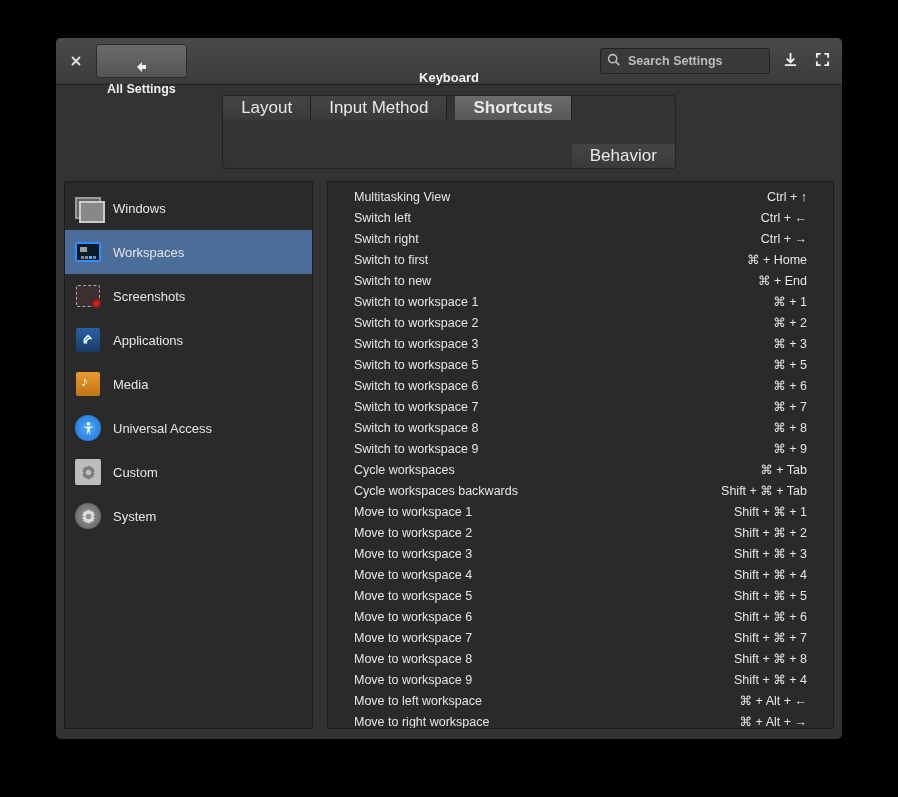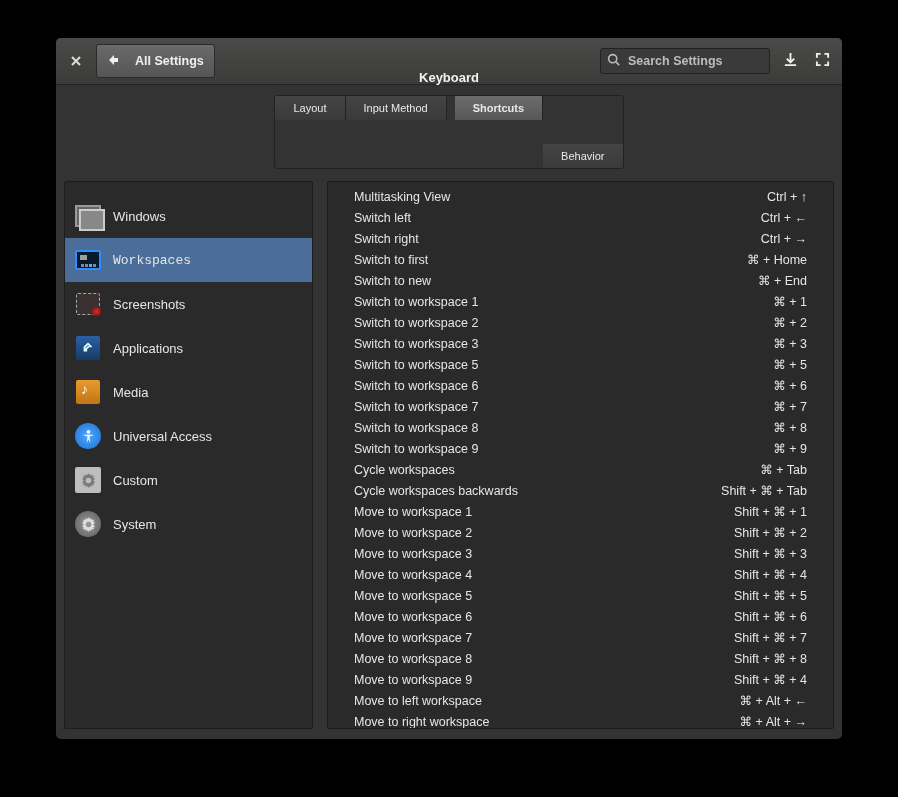--- a/index.html
+++ b/index.html
@@ -17,45 +17,45 @@
   }
   *{box-sizing:border-box;}
   html,body{margin:0;padding:0;background:var(--page-bg);font-family:"Segoe UI",Arial,sans-serif;font-size:13px;color:var(--text);}
   .stage{width:898px;height:797px;background:var(--page-bg);display:flex;align-items:flex-start;justify-content:center;padding-top:37px;}
   .window{width:788px;height:703px;background:var(--window-bg);border:1px solid #000;border-radius:6px;overflow:hidden;display:flex;flex-direction:column;box-shadow:0 0 0 1px rgba(0,0,0,.6);}
 
   
   .titlebar{display:flex;align-items:center;gap:8px;padding:6px 8px;background:linear-gradient(#4a4a49,#3b3b3a);border-bottom:1px solid #222;}
   .tb-btn{width:24px;height:24px;display:flex;align-items:center;justify-content:center;border-radius:3px;}
   .close-x svg{width:10px;height:10px;stroke:#ddd;stroke-width:2;}
-  .back-btn{display:flex;align-items:center;gap:16px;height:26px;background:linear-gradient(#6a6a6a,#555);border:1px solid #2a2a2a;border-radius:3px;padding:16px 10px;color:#f0f0f0;font-weight:600;font-size:12.5px;}
+  .back-btn{display:flex;align-items:center;gap:6px;height:26px;background:linear-gradient(#6a6a6a,#555);border:1px solid #2a2a2a;border-radius:3px;padding:16px 10px;color:#f0f0f0;font-weight:600;font-size:12.5px;flex-direction:column;}
   .back-btn svg{width:12px;height:12px;fill:#f0f0f0;}
   .title{flex:0 0 auto;font-weight:700;color:#f2f2f2;position:absolute;left:50%;transform:translateX(-50%);margin-top:33px;}
   .titlebar{position:relative;}
   .spacer{flex:1;}
   .search{display:flex;align-items:center;height:26px;background:#3a3a3a;border:1px solid #222;border-radius:3px;padding:0 6px;gap:6px;width:170px;}
   .search svg{width:13px;height:13px;stroke:#bbb;fill:none;stroke-width:2;}
   .search input{flex:1;background:transparent;border:none;color:#0ea5e9;font-size:12.5px;outline:none;font-weight:bold;}
   .search input::placeholder{color:#bdbdbd;}
   .tb-icon svg{width:15px;height:15px;fill:#eee;}
 
   
   .tabs-bar{display:flex;justify-content:center;padding:10px 0 12px;background:var(--window-bg);}
   .tabs{display:flex;border:1px solid #222;border-radius:3px;overflow:hidden;}
-  .tab{height:24px;padding:0 18px;display:flex;align-items:center;background:linear-gradient(#444,#3a3a3a);border-right:1px solid #222;color:#e8e8e8;font-size:11px;}
+  .tab{height:24px;padding:0 18px;display:flex;align-items:center;background:linear-gradient(#444,#3a3a3a);border-right:1px solid #222;color:#e8e8e8;font-size:17px;}
   .tab:last-child{border-right:none;margin-top:48px;}
   .tab.active{background:linear-gradient(#6c6c6c,#575757);font-weight:600;margin-left:8px;}
 
   
   .body{flex:1;display:flex;gap:14px;padding:0 8px 10px;overflow:hidden;}
 
-  .sidebar{width:249px;background:var(--panel-bg);border:1px solid var(--border);border-radius:2px;padding:12px 0;overflow:auto;}
+  .sidebar{width:249px;background:var(--panel-bg);border:1px solid var(--border);border-radius:2px;padding:4px 0;overflow:auto;}
   .side-item{display:flex;align-items:center;gap:10px;height:44px;padding:0 8px;color:#e6e6e6;}
   .side-item .ico{width:30px;height:30px;display:flex;align-items:center;justify-content:center;border-radius:2px;}
-  .side-item.active{background:var(--accent);font-family:Liberation Mono, monospace;}
+  .side-item.active{background:var(--accent);}
   .side-item span.lbl{font-size:13px;}
 
   
   .ico-windows{position:relative;width:26px;height:22px;}
   .ico-windows::before{content:"";position:absolute;inset:0;border:2px solid #999;background:#666;}
   .ico-windows::after{content:"";position:absolute;left:4px;top:4px;right:-4px;bottom:-4px;border:2px solid #ccc;background:#888;}
 
   .ico-workspaces{position:relative;width:26px;height:20px;border:2px solid #2e8dff;background:#0a1a2a;border-radius:2px;display:flex;align-items:flex-end;justify-content:center;gap:1px;padding-bottom:1px;}
   .ico-workspaces::before{content:"";position:absolute;left:3px;top:3px;width:7px;height:5px;background:#9e9e9e;}
   .ico-workspaces i{width:3px;height:3px;background:#888;}

